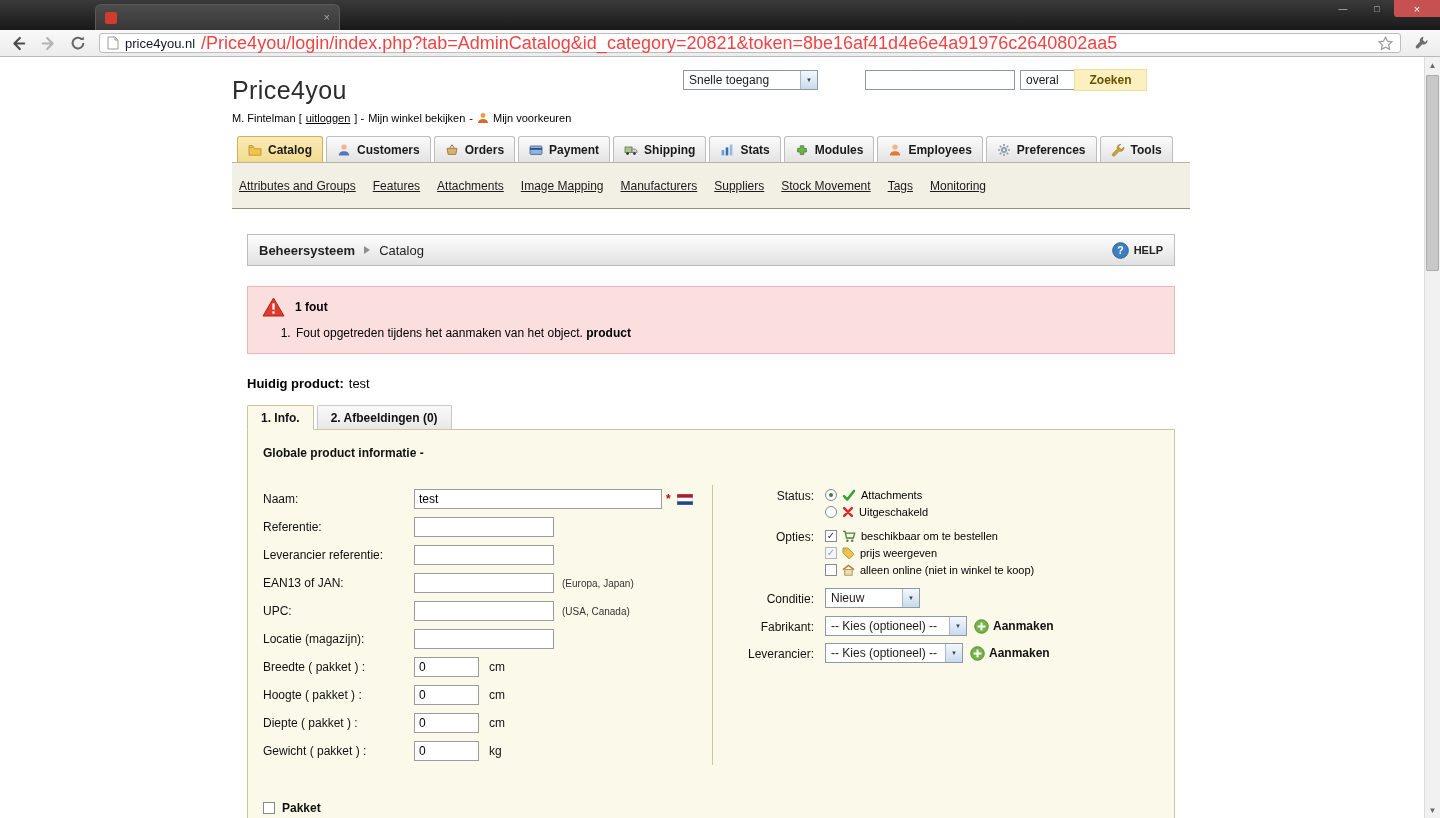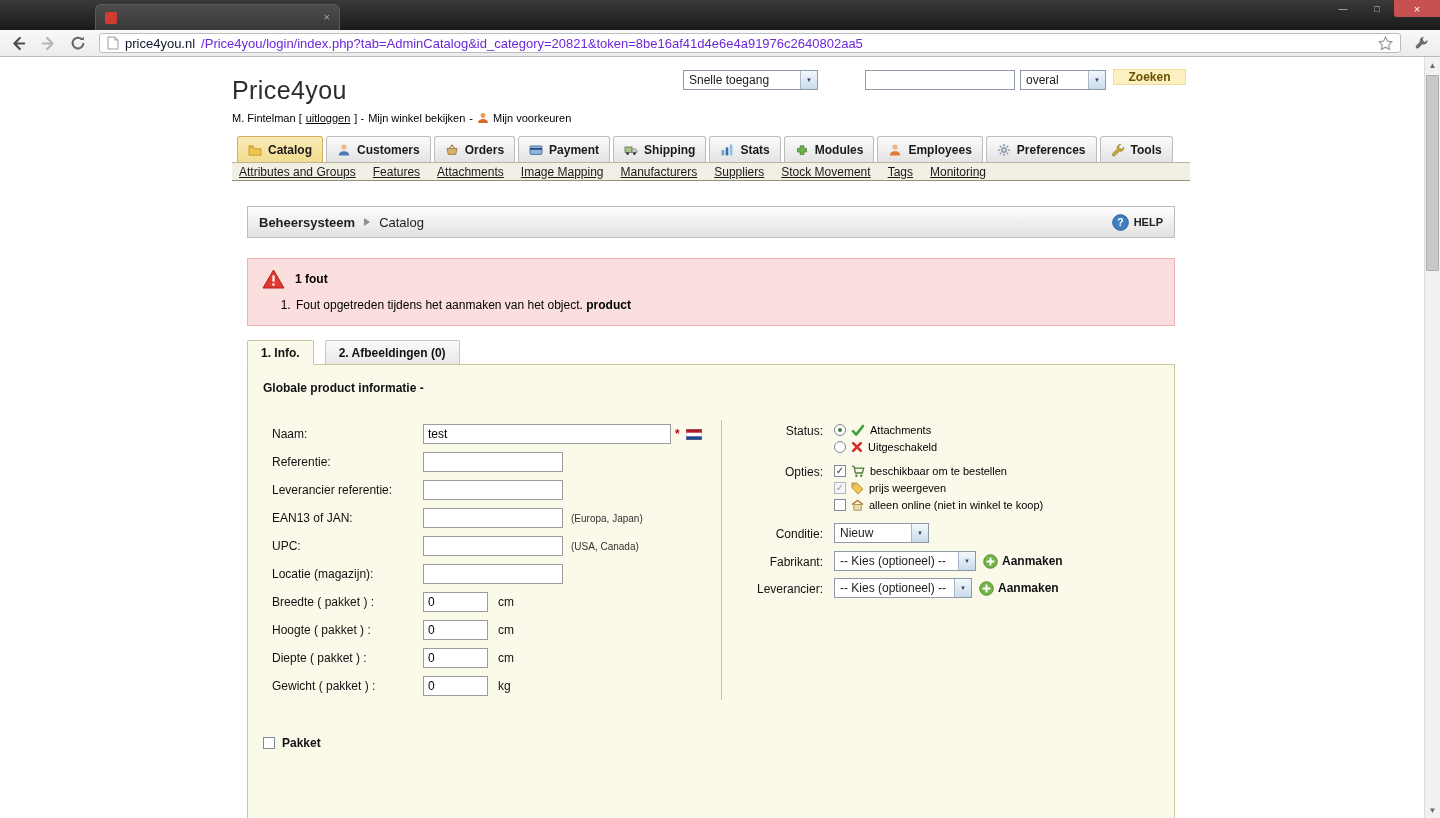--- a/index.html
+++ b/index.html
@@ -21,21 +21,21 @@
              color:#cfcfcf; font-size:9px; }
   .win-close { width:46px; background:#C75050; color:#fff; font-size:11px; border-bottom-left-radius:3px; }
 
   .toolbar { position:absolute; top:30px; left:0; width:1440px; height:27px;
              background:linear-gradient(#F9F9F9,#ECECEC); border-bottom:1px solid #B9B9B9;
              display:flex; align-items:center; padding:0 10px; gap:13px; }
   .navic { flex-shrink:0; cursor:pointer; }
   .urlbar { flex:1; height:20px; background:#fff; border:1px solid #BDBDBD; border-radius:3px;
             display:flex; align-items:center; padding:0 7px; gap:6px; min-width:0; }
   .url-domain { font-size:13px; color:#0f172a; white-space:nowrap; }
-  .url-path { font-size:13px; color:#6d28d9; white-space:nowrap; overflow:hidden; text-overflow:ellipsis; }
+  .url-path { font-size:18px; color:#ef4444; white-space:nowrap; overflow:hidden; text-overflow:ellipsis; }
   .urlstar { margin-left:auto; flex-shrink:0; cursor:pointer; }
 
   
   .scrollbar { position:absolute; top:57px; right:0; width:16px; height:761px;
                background:#F1F1F1; border-left:1px solid #DCDCDC; color:#6a6a6a; }
   .sb-up,.sb-down { height:16px; display:flex; align-items:center; justify-content:center; font-size:8px; }
   .sb-down { position:absolute; bottom:0; width:100%; }
   .sb-thumb { position:absolute; top:18px; left:1px; width:13px; height:196px;
               background:#C8C8C8; border:1px solid #ACACAC; border-radius:1px; }
 
@@ -50,37 +50,37 @@
          border:1px solid #8E99A8; font-size:12px; color:#1c1c1c; cursor:pointer; }
   .sel-text { padding:0 5px; flex:1; white-space:nowrap; overflow:hidden; }
   .sel-btn { width:17px; align-self:stretch; border-left:1px solid #A9B7C7; flex-shrink:0;
              background:linear-gradient(#F3F8FC,#C9DAEC); display:flex; align-items:center;
              justify-content:center; font-size:6px; color:#36455a; }
 
   .quick  { position:absolute; left:451px; top:13px; width:135px; }
   .search-inp { position:absolute; left:633px; top:13px; width:150px; height:20px;
                 border:1px solid #8E99A8; font-size:12px; padding:0 4px; }
   .scope  { position:absolute; left:788px; top:13px; width:86px; }
-  .zoeken { position:absolute; left:881px; top:12px; width:73px; height:16px;
+  .zoeken { position:absolute; left:842px; top:12px; width:73px; height:22px;
             background:#FCEFC0; border:1px solid #EFDD9E; color:#6b5200; font-weight:bold;
             font-size:12px; cursor:pointer; }
 
   .user-line { margin-top:8px; font-size:11px; display:flex; align-items:center; gap:4px; }
   .user-line a { color:#000; cursor:pointer; }
   .lnk-underline { text-decoration:underline; }
   .lnk-plain { text-decoration:none; }
 
   .main-tabs { display:flex; gap:3px; margin-top:12px; align-items:flex-end; padding-left:5px; }
   .tab { display:flex; align-items:center; gap:6px; height:26px; padding:0 10px;
          border:1px solid #BDBDBD; border-bottom:none; border-radius:3px 3px 0 0;
          background:linear-gradient(#FBFBFB,#E3E3E3); font-size:12px; font-weight:bold;
          color:#1a1a1a; cursor:pointer; white-space:nowrap; }
   .tab.active { background:linear-gradient(#FAEBB6,#F2DC90); border-color:#CFAF62; }
 
-  .submenu { display:flex; gap:17px; align-items:center; height:19px; background:#F2F0E4;
+  .submenu { display:flex; gap:17px; align-items:center; height:47px; background:#F2F0E4;
              border-top:1px solid #B9B49C; border-bottom:1px solid #94917E; padding:0 7px; }
   .sub-link { font-size:12px; color:#1a1a1a; text-decoration:underline; cursor:pointer; white-space:nowrap; }
 
   .breadcrumb { margin:25px 15px 0; height:32px; border:1px solid #BCBCBC;
                 background:linear-gradient(#FEFEFE,#E1E1E1); display:flex; align-items:center;
                 padding:0 11px; gap:9px; }
   .bc-root { font-weight:bold; font-size:13px; color:#1f1f1f; }
   .bc-arrow { width:0; height:0; border-left:6px solid #8F8F8F;
               border-top:4px solid transparent; border-bottom:4px solid transparent; }
   .bc-cur { font-size:13px; color:#1f1f1f; }
@@ -89,32 +89,32 @@
 
   .error-box { margin:20px 15px 0; background:#FBDEDE; border:1px solid #EFB3B3; padding:10px 14px 13px; }
   .err-head { display:flex; align-items:center; gap:10px; }
   .err-title { font-size:12px; }
   .error-box ol { margin:9px 0 0 32px; font-size:12px; }
   .error-box li { padding-left:2px; }
 
   .cur-prod { margin:22px 15px 0; font-size:13px; }
   .cur-prod b { margin-right:5px; }
 
-  .ptabs { display:flex; gap:11px; margin:14px 15px -1px; position:relative; z-index:2; }
+  .ptabs { display:flex; gap:3px; margin:14px 15px -1px; position:relative; z-index:2; }
   .ptab { height:25px; display:flex; align-items:center; padding:0 13px; font-size:12px;
           font-weight:bold; color:#111; border-radius:2px 2px 0 0; cursor:pointer; }
   .ptab.active { background:#FBFAEA; border:1px solid #C9C49E; border-bottom:1px solid #FBFAEA; }
   .ptab.inactive { background:linear-gradient(#FAFAFA,#E8E8E8); border:1px solid #C6C6C6;
                    border-bottom:1px solid #CBC69B; }
 
   .panel { margin:0 15px; background:#FBFAEA; border:1px solid #CBC69B; padding:13px 15px;
            height:470px; position:relative; }
   .legend { font-size:12px; color:#111; font-weight:bold; }
 
-  .formcols { display:flex; margin-top:24px;margin-left:9px; }
+  .formcols { display:flex; margin-top:24px; }
   .lcol { width:449px; flex-shrink:0; }
   .frow { display:flex; align-items:center; height:28px; }
   .flabel { width:151px; font-size:12px; color:#111; flex-shrink:0; }
   .fin { height:20px; border:1px solid #9C9C9C; background:#fff; font-size:12px; padding:0 4px; }
   .w248{width:248px} .w140{width:140px} .w65{width:65px}
   .w95{width:95px} .w142{width:142px} .w138{width:138px}
   .req { color:#C00; font-weight:bold; margin-left:4px; font-size:12px; }
   .flag { margin-left:6px; display:flex; }
   .note { font-size:10px; color:#333; margin-left:8px; }
   .unit { font-size:12px; color:#111; margin-left:10px; }
@@ -364,20 +364,23 @@
       <b class="err-title">1 fout</b>
     </div>
     <ol>
       <li>
         <span>Fout opgetreden tijdens het aanmaken van het object.</span>
         <b>product</b>
       </li>
     </ol>
   </div>
 
+  <div class="cur-prod">
+    <b>Huidig product:</b><span>test</span>
+  </div>
 
   <div class="ptabs">
     <div class="ptab active">1. Info.</div>
     <div class="ptab inactive">2. Afbeeldingen (0)</div>
   </div>
 
   <div class="panel">
     <b class="legend">Globale product informatie -</b>
 
     <div class="formcols">

